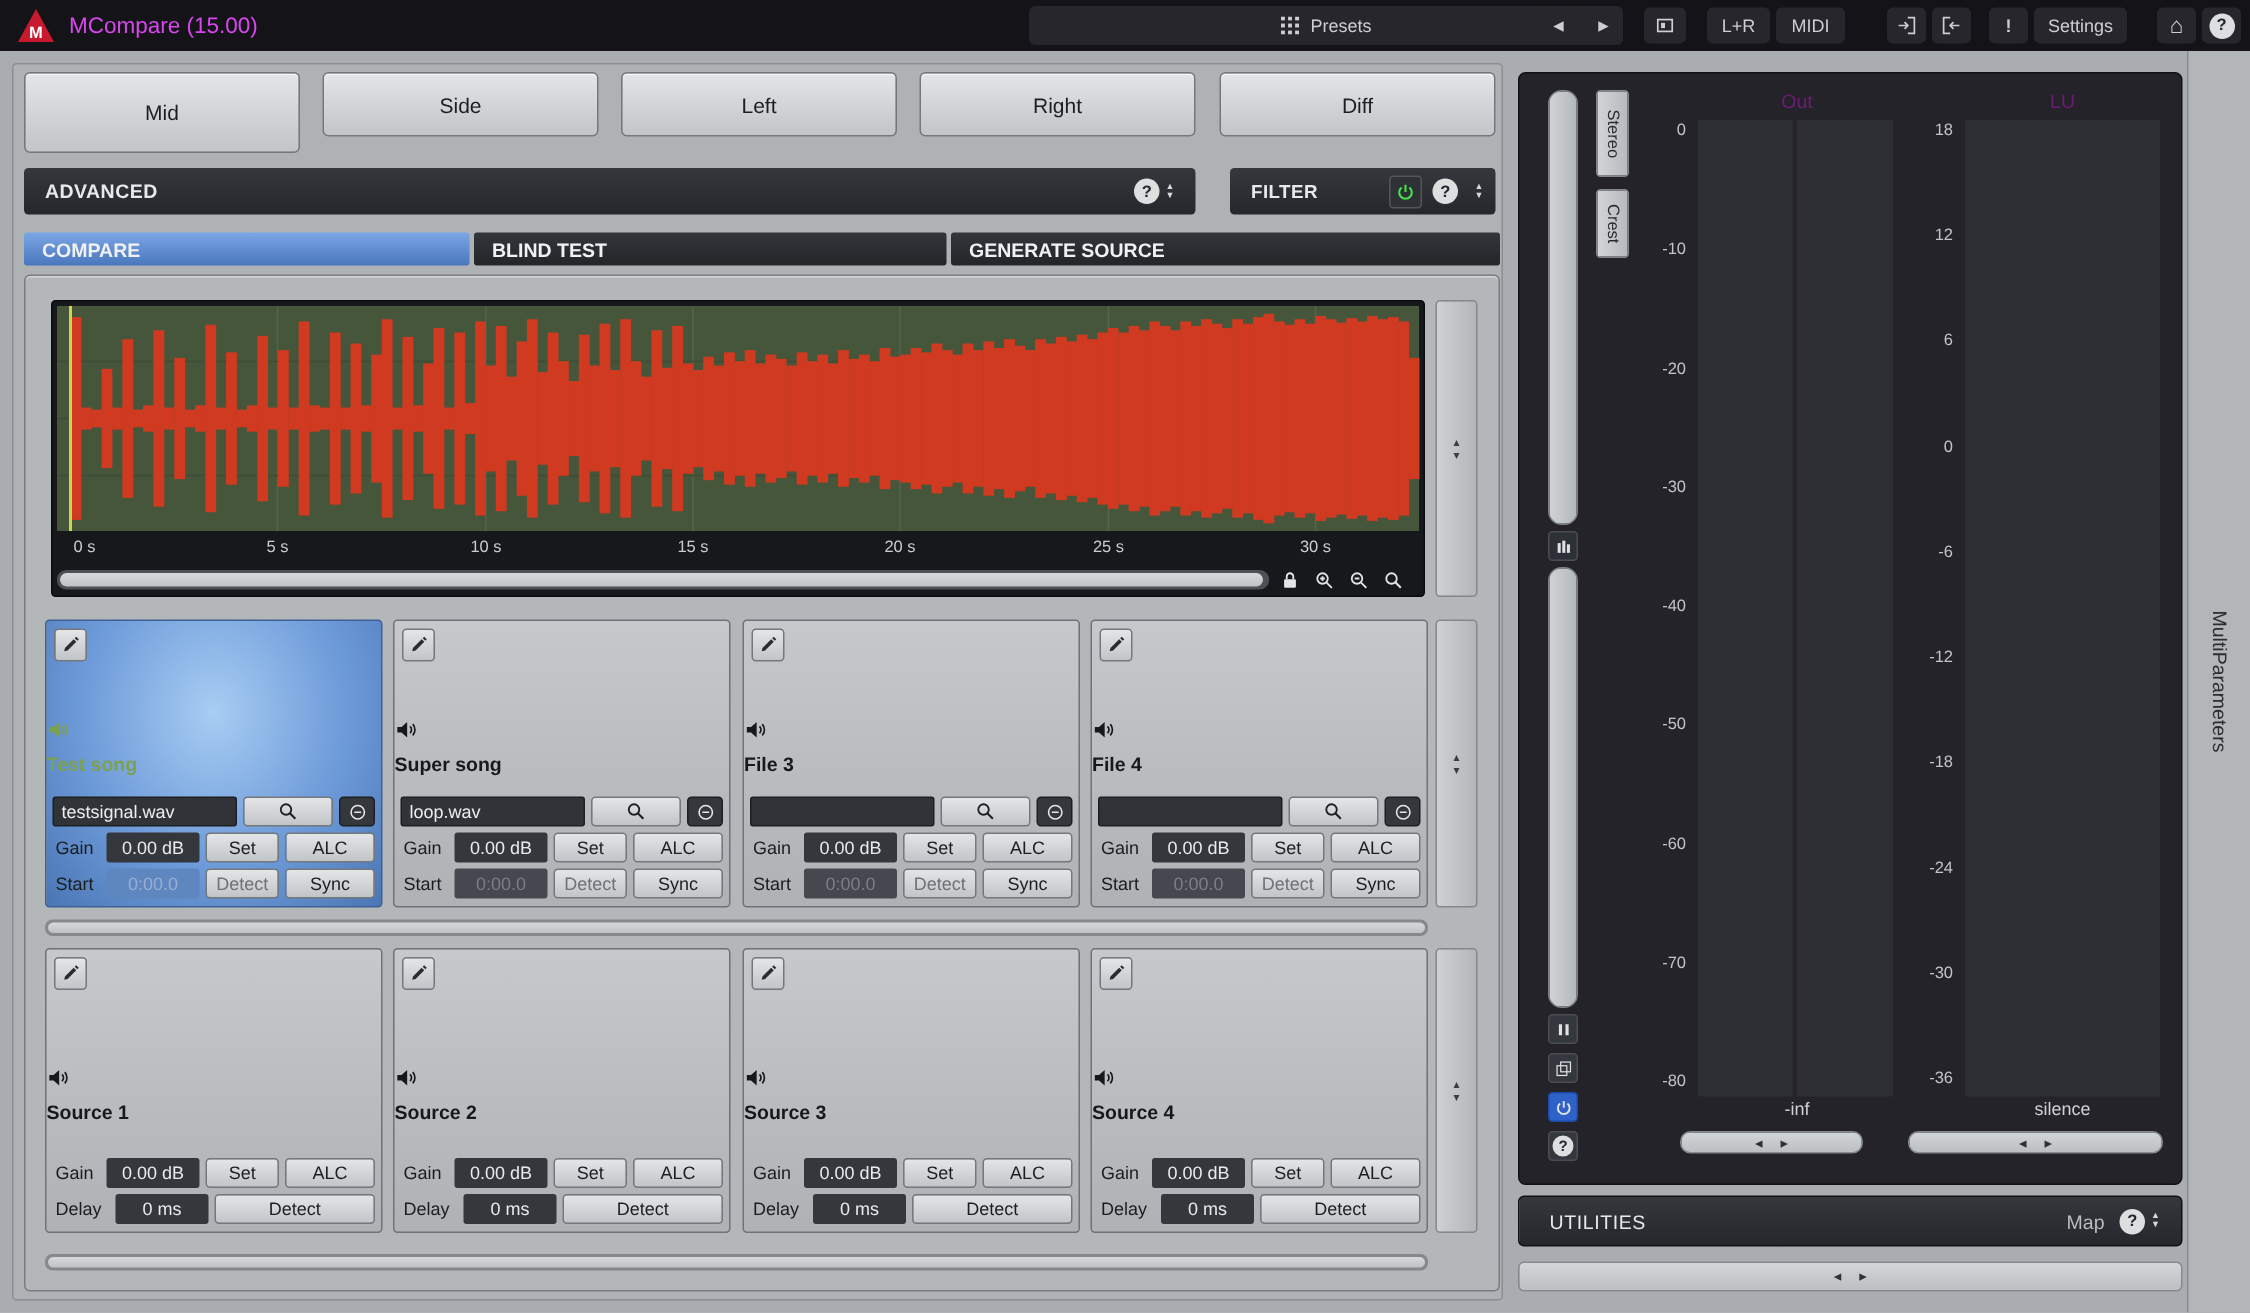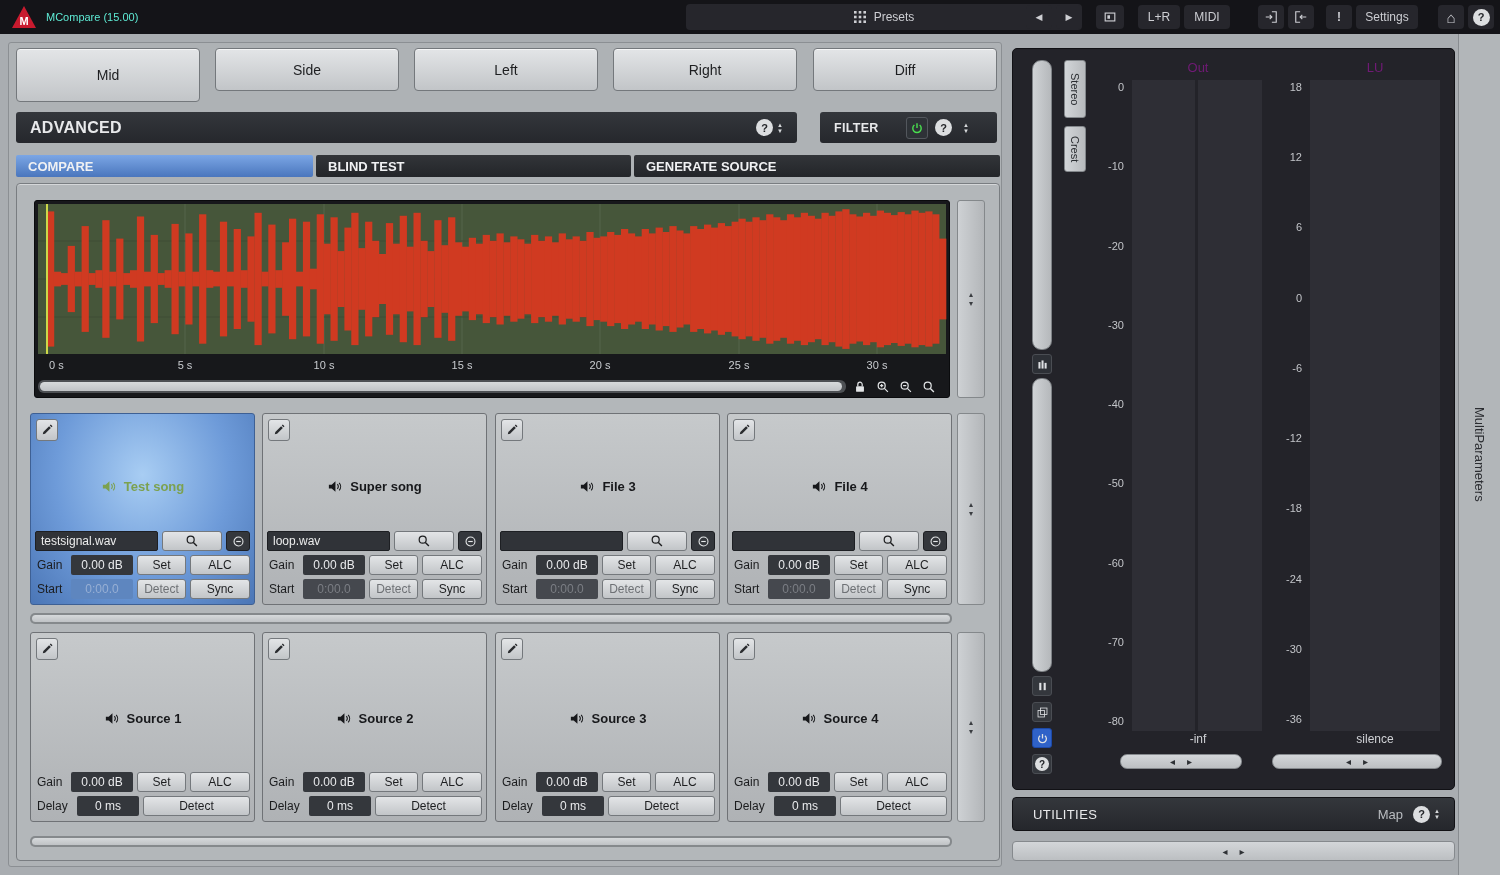--- a/index.html
+++ b/index.html
@@ -3,21 +3,21 @@
 <meta charset="utf-8">
 <style>
   * { box-sizing: border-box; margin: 0; padding: 0; }
   html,body { width:1500px; height:875px; }
   body { background:#a9adb1; font-family:"Liberation Sans", sans-serif; overflow:hidden; }
   #app { position:relative; width:1500px; height:875px; }
   .abs { position:absolute; }
 
   
   #titlebar { position:absolute; left:0; top:0; width:1500px; height:34px; background:#141418; display:flex; align-items:center; }
-  #titlebar .title { color:#5eead4; font-size:11px; margin-left:8px; }
+  #titlebar .title { color:#d946ef; font-size:15px; margin-left:8px; }
   .tbbtn { background:#26262c; border-radius:4px; color:#cdced3; display:flex; align-items:center; justify-content:center; font-size:12px; height:24px; }
   #presets-btn { position:absolute; left:686px; top:4px; width:396px; height:26px; gap:8px; }
   #tb-right { position:absolute; right:6px; top:5px; display:flex; align-items:center; gap:4px; }
   .qcircle { width:17px; height:17px; border-radius:50%; background:#dcdee0; color:#24262a; font-weight:bold; font-size:11px; display:flex; align-items:center; justify-content:center; }
   .updown { display:flex; flex-direction:column; align-items:center; justify-content:center; font-size:6px; line-height:6px; color:#d8dadc; width:14px; }
 
   
   .btn { background:linear-gradient(180deg,#e3e5e7,#c2c5c8); border:1px solid #74787c; border-radius:3px; color:#1d1e20; display:flex; align-items:center; justify-content:center; font-size:12px; }
   .btn-big { font-size:14px; border-radius:4px; box-shadow:inset 0 1px 0 rgba(255,255,255,.65); }
   .darkbar { background:linear-gradient(180deg,#34373c,#25272c); border-radius:3px; color:#e8e9eb; display:flex; align-items:center; }
@@ -45,21 +45,21 @@
 
   
   .vstrip { position:absolute; width:28px; background:linear-gradient(90deg,#ced1d4,#b3b6b9); border:1px solid #84888b; border-radius:3px; display:flex; flex-direction:column; align-items:center; justify-content:center; gap:1px; color:#3a3d41; font-size:8px; line-height:8px; }
   .hscroll { position:absolute; height:11px; background:#85898c; border-radius:5px; }
   .hscroll .handle { position:absolute; left:2px; right:2px; top:2px; bottom:2px; background:linear-gradient(180deg,#d6d9db,#bfc2c5); border-radius:4px; }
 
   
   .slot { position:absolute; width:225px; background:linear-gradient(180deg,#c6c9cb,#afb2b5); border:1px solid #6f7276; border-radius:3px; }
   .slot.selected { background:radial-gradient(ellipse at 50% 32%, #a8cdf3 0%, #6e9bd9 55%, #4b76b6 100%); border-color:#3e6094; }
   .pencil { position:absolute; left:5px; top:5px; width:22px; height:22px; color:#2a2c2f; }
-  .slotname { position:absolute; left:0; right:0; display:flex; align-items:flex-start; justify-content:center; gap:8px; font-size:13px; font-weight:bold; color:#17181b; }
+  .slotname { position:absolute; left:0; right:0; display:flex; align-items:flex-start; justify-content:center; gap:8px; font-size:13px; font-weight:bold; color:#17181b;flex-direction:column; }
   .slot.selected .slotname { color:#7ca14f; }
   .rows { position:absolute; left:4px; right:4px; bottom:5px; display:flex; flex-direction:column; gap:4px; }
   .frow { display:flex; gap:4px; height:20px; }
   .grid4 { display:grid; grid-template-columns:32px 62px 1fr 60px; gap:4px; height:20px; }
   .grid3 { display:grid; grid-template-columns:38px 62px 1fr; gap:4px; height:20px; }
   .lab { font-size:12px; color:#1b1c1e; display:flex; align-items:center; padding-left:2px; }
   .val { background:#34373c; color:#e9eaec; border-radius:2px; display:flex; align-items:center; justify-content:center; font-size:12px; }
   .val.muted { background:#45484e; color:#7b7e84; }
   .slot.selected .val.muted { background:#5e86bf; color:#97afd4; }
   .fileinput { background:#303338; border:1px solid #1d1f23; border-radius:2px; color:#eceded; font-size:12px; padding:0 5px; flex:1; min-width:0; font-family:"Liberation Sans",sans-serif; }
@@ -241,29 +241,29 @@
       <span>Left</span>
     </div>
   <div class="btn btn-big abs" style="left:613px;top:48px;width:184px;height:43px">
       <span>Right</span>
     </div>
   <div class="btn btn-big abs" style="left:813px;top:48px;width:184px;height:43px">
       <span>Diff</span>
     </div>
 
   <div class="darkbar abs" style="left:16px;top:112px;width:781px;height:31px;padding:0 10px 0 14px">
-    <span style="font-size:16px;font-weight:bold;letter-spacing:.3px">ADVANCED</span>
+    <span style="font-size:13px;font-weight:bold;letter-spacing:.3px">ADVANCED</span>
     <div style="flex:1"></div>
     <span class="qcircle">?</span>
     <div class="updown">
         <span>▲</span>
         <span>▼</span>
       </div>
   </div>
-  <div class="darkbar abs" style="left:820px;top:112px;width:177px;height:31px;padding:0 24px 0 14px;gap:7px">
+  <div class="darkbar abs" style="left:820px;top:112px;width:177px;height:31px;padding:0 4px 0 14px;gap:7px">
     <span style="font-size:12.5px;font-weight:bold;letter-spacing:.3px">FILTER</span>
     <div style="flex:1"></div>
     <div style="width:22px;height:22px;background:#2e3237;border:1px solid #53575d;border-radius:3px;color:#49e04f;display:flex;align-items:center;justify-content:center">
       <svg class="ic" width="14" height="14">
           <use href="#i-power"></use>
         </svg>
     </div>
     <span class="qcircle">?</span>
     <div class="updown">
         <span>▲</span>

